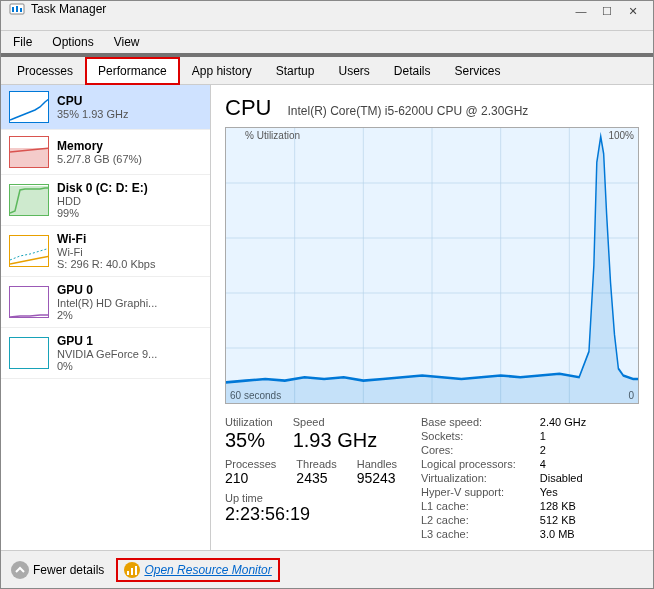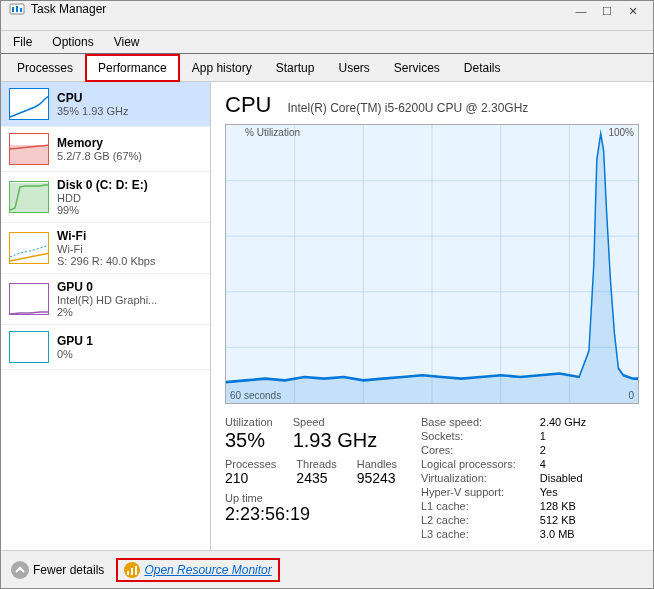--- a/index.html
+++ b/index.html
@@ -52,21 +52,21 @@
       justify-content: center;
       font-size: 11px;
       color: #444;
     }
 
     .menu-bar {
       display: flex;
       align-items: center;
       padding: 2px 4px;
       background: #f0f0f0;
-      border-bottom: 1px solid #737373;
+      border-bottom: 4px solid #737373;
       gap: 4px;
     }
     .menu-item {
       padding: 2px 8px;
       cursor: pointer;
       font-size: 12px;
       color: #000;
     }
 
     .tab-bar {
@@ -349,22 +349,22 @@
     <span class="menu-item">Options</span>
     <span class="menu-item">View</span>
   </div>
 
   <div class="tab-bar">
     <button class="tab">Processes</button>
     <button class="tab active">Performance</button>
     <button class="tab">App history</button>
     <button class="tab">Startup</button>
     <button class="tab">Users</button>
+    <button class="tab">Details</button>
     <button class="tab">Services</button>
-    <button class="tab">Details</button>
   </div>
 
   <div class="content">
 
     <div class="sidebar">
 
       <div class="sidebar-item active">
         <div class="sidebar-thumb thumb-cpu">
           <svg width="40" height="32" viewBox="0 0 40 32">
             <polyline points="0,28 5,26 10,24 15,22 20,20 25,18 30,15 35,10 40,6" fill="none" stroke="#0078d7" stroke-width="1.5"></polyline>
@@ -431,20 +431,21 @@
       </div>
 
       <div class="sidebar-item">
         <div class="sidebar-thumb thumb-gpu1">
           <svg width="40" height="32" viewBox="0 0 40 32">
             <polyline points="0,31 40,31" fill="none" stroke="#17a2b8" stroke-width="1.5"></polyline>
           </svg>
         </div>
         <div class="sidebar-info">
           <div class="sidebar-title">GPU 1</div>
+          <div class="sidebar-sub">NVIDIA GeForce 9...</div>
           <div class="sidebar-sub">0%</div>
         </div>
       </div>
 
     </div>
 
     <div class="main-panel">
 
       <div class="main-header">
         <span class="main-title">CPU</span>

